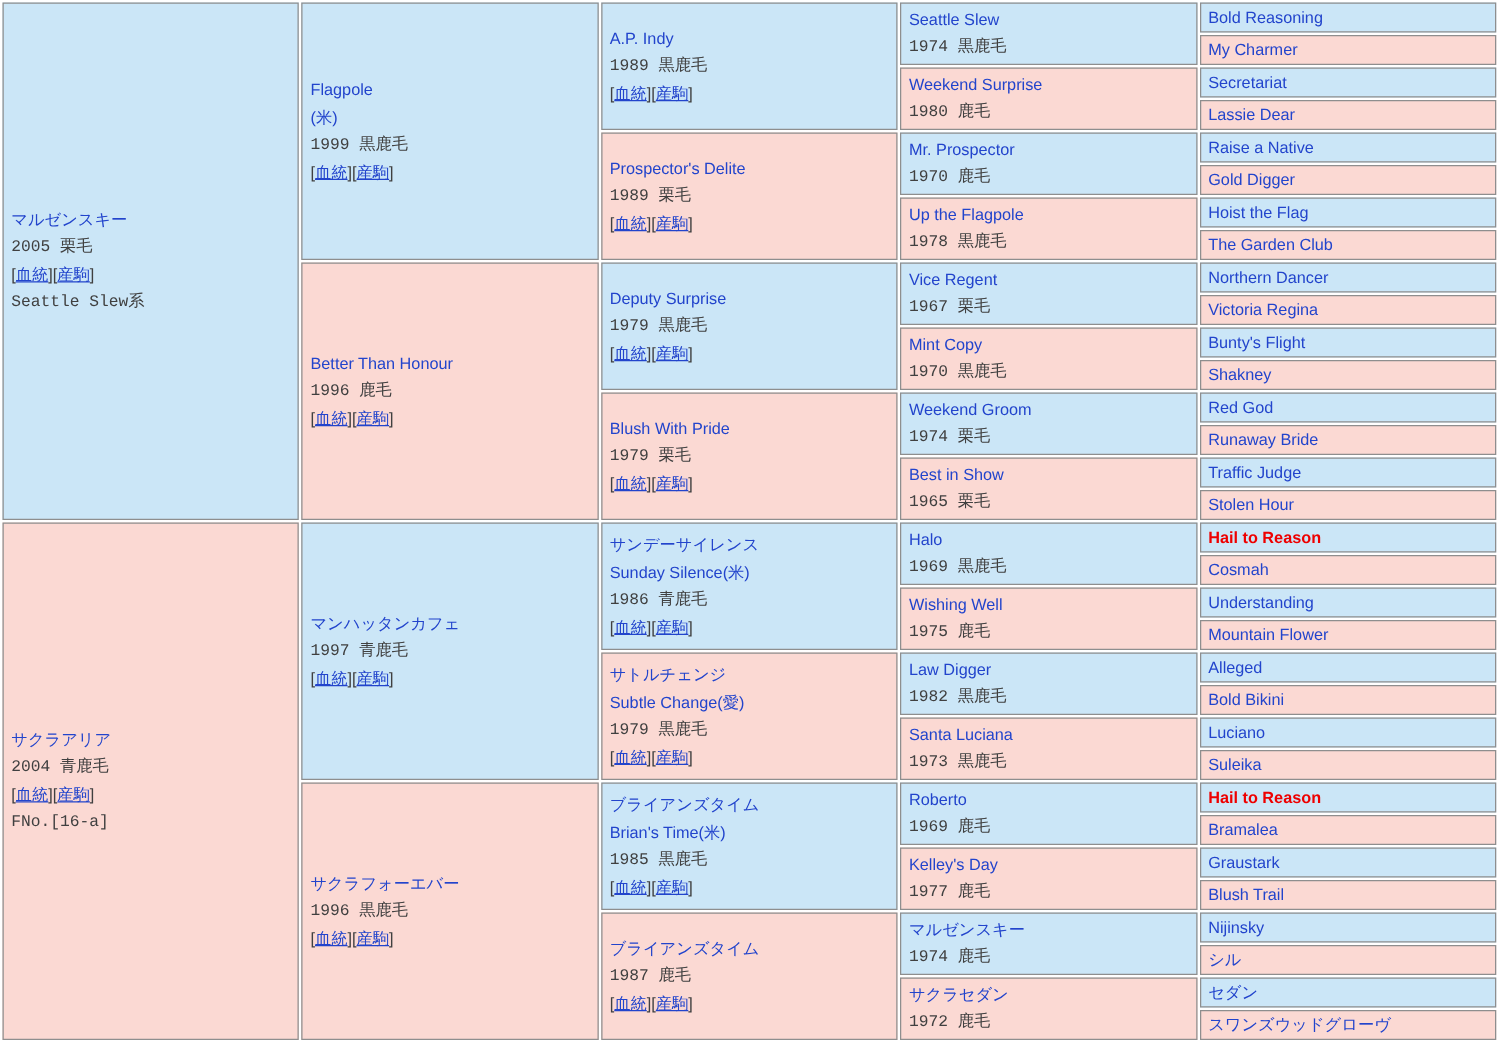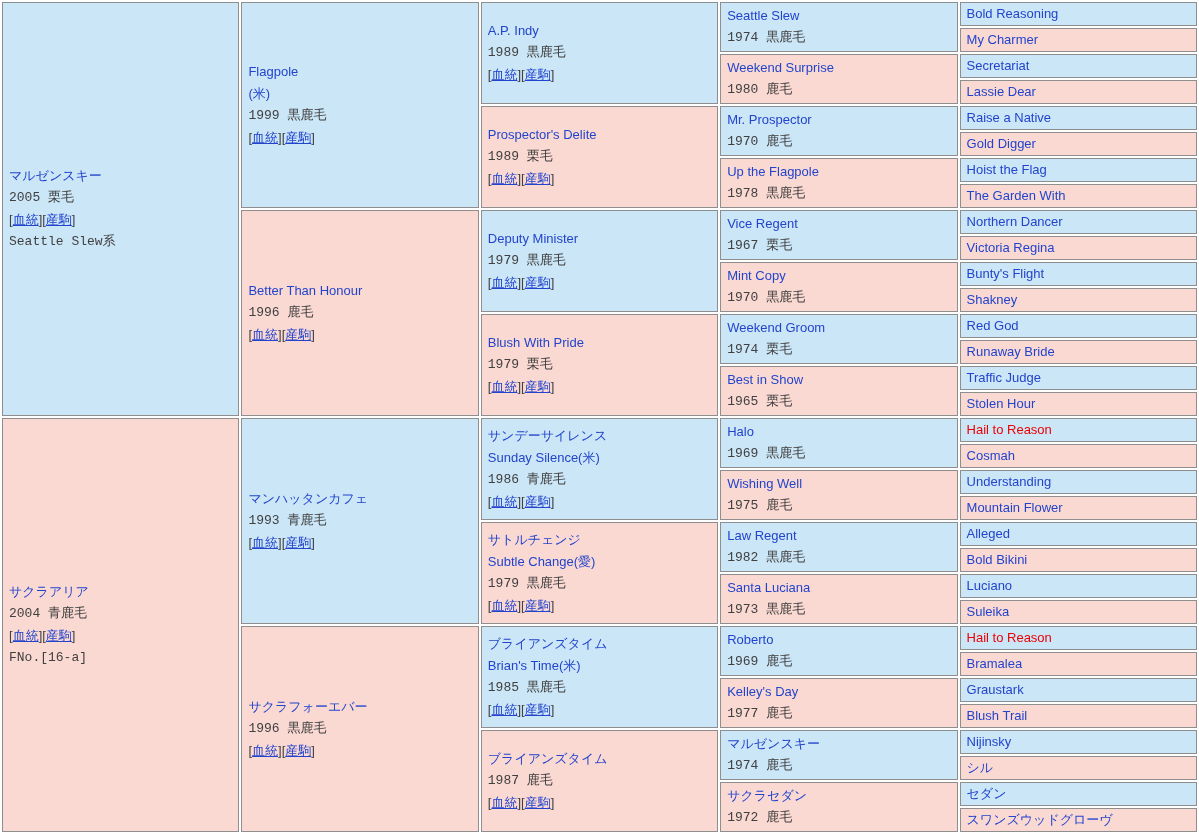--- a/index.html
+++ b/index.html
@@ -20,21 +20,21 @@
     overflow:hidden;
     line-height:22px;
   }
   td.m{background:var(--male,#cbe6f7);}
   td.f{background:var(--female,#fbd9d3);}
   .nm a, .nm2{color:var(--link,#2244cc);text-decoration:none;}
   .nm, .nm2, .dt, .lk, .ex{line-height:22px;white-space:nowrap;}
   .dt, .ex{color:var(--text,#404040);font-family:Liberation Mono, monospace;}
   .lk span{color:var(--text,#404040);}
   .lk a{color:var(--link,#2244cc);}
-  td.hl .nm a{color:var(--red,#ee0000);}
+  td.hl .nm a{color:var(--red,#ee0000);font-weight:bold;}
 </style>
 </head>
 <body>
 
 <table class="pedigree">
 <colgroup>
       <col style="width:20%">
       <col style="width:20%">
       <col style="width:20%">
       <col style="width:20%">
@@ -110,31 +110,31 @@
   <td class="f" rowspan="2">
     <div class="nm"><a href="#">Up the Flagpole</a></div>
     <div class="dt">1978 黒鹿毛</div>
   </td>
   <td class="m">
           <div class="nm"><a href="#">Hoist the Flag</a></div>
         </td>
 </tr>
 <tr>
         <td class="f">
-          <div class="nm"><a href="#">The Garden With</a></div>
+          <div class="nm"><a href="#">The Garden Club</a></div>
         </td>
       </tr>
 <tr>
   <td class="f" rowspan="8">
     <div class="nm"><a href="#">Better Than Honour</a></div>
     <div class="dt">1996 鹿毛</div>
     <div class="lk"><span>[</span><a href="#">血統</a><span>][</span><a href="#">産駒</a><span>]</span></div>
   </td>
   <td class="m" rowspan="4">
-    <div class="nm"><a href="#">Deputy Minister</a></div>
+    <div class="nm"><a href="#">Deputy Surprise</a></div>
     <div class="dt">1979 黒鹿毛</div>
     <div class="lk"><span>[</span><a href="#">血統</a><span>][</span><a href="#">産駒</a><span>]</span></div>
   </td>
   <td class="m" rowspan="2">
     <div class="nm"><a href="#">Vice Regent</a></div>
     <div class="dt">1967 栗毛</div>
   </td>
   <td class="m">
           <div class="nm"><a href="#">Northern Dancer</a></div>
         </td>
@@ -194,21 +194,21 @@
 
 <tr>
   <td class="f" rowspan="16">
     <div class="nm"><a href="#">サクラアリア</a></div>
     <div class="dt">2004 青鹿毛</div>
     <div class="lk"><span>[</span><a href="#">血統</a><span>][</span><a href="#">産駒</a><span>]</span></div>
     <div class="ex">FNo.[16-a]</div>
   </td>
   <td class="m" rowspan="8">
     <div class="nm"><a href="#">マンハッタンカフェ</a></div>
-    <div class="dt">1993 青鹿毛</div>
+    <div class="dt">1997 青鹿毛</div>
     <div class="lk"><span>[</span><a href="#">血統</a><span>][</span><a href="#">産駒</a><span>]</span></div>
   </td>
   <td class="m" rowspan="4">
     <div class="nm"><a href="#">サンデーサイレンス</a></div>
     <div class="nm2">Sunday Silence(米)</div>
     <div class="dt">1986 青鹿毛</div>
     <div class="lk"><span>[</span><a href="#">血統</a><span>][</span><a href="#">産駒</a><span>]</span></div>
   </td>
   <td class="m" rowspan="2">
     <div class="nm"><a href="#">Halo</a></div>
@@ -238,21 +238,21 @@
         </td>
       </tr>
 <tr>
   <td class="f" rowspan="4">
     <div class="nm"><a href="#">サトルチェンジ</a></div>
     <div class="nm2">Subtle Change(愛)</div>
     <div class="dt">1979 黒鹿毛</div>
     <div class="lk"><span>[</span><a href="#">血統</a><span>][</span><a href="#">産駒</a><span>]</span></div>
   </td>
   <td class="m" rowspan="2">
-    <div class="nm"><a href="#">Law Regent</a></div>
+    <div class="nm"><a href="#">Law Digger</a></div>
     <div class="dt">1982 黒鹿毛</div>
   </td>
   <td class="m">
           <div class="nm"><a href="#">Alleged</a></div>
         </td>
 </tr>
 <tr>
         <td class="f">
           <div class="nm"><a href="#">Bold Bikini</a></div>
         </td>

